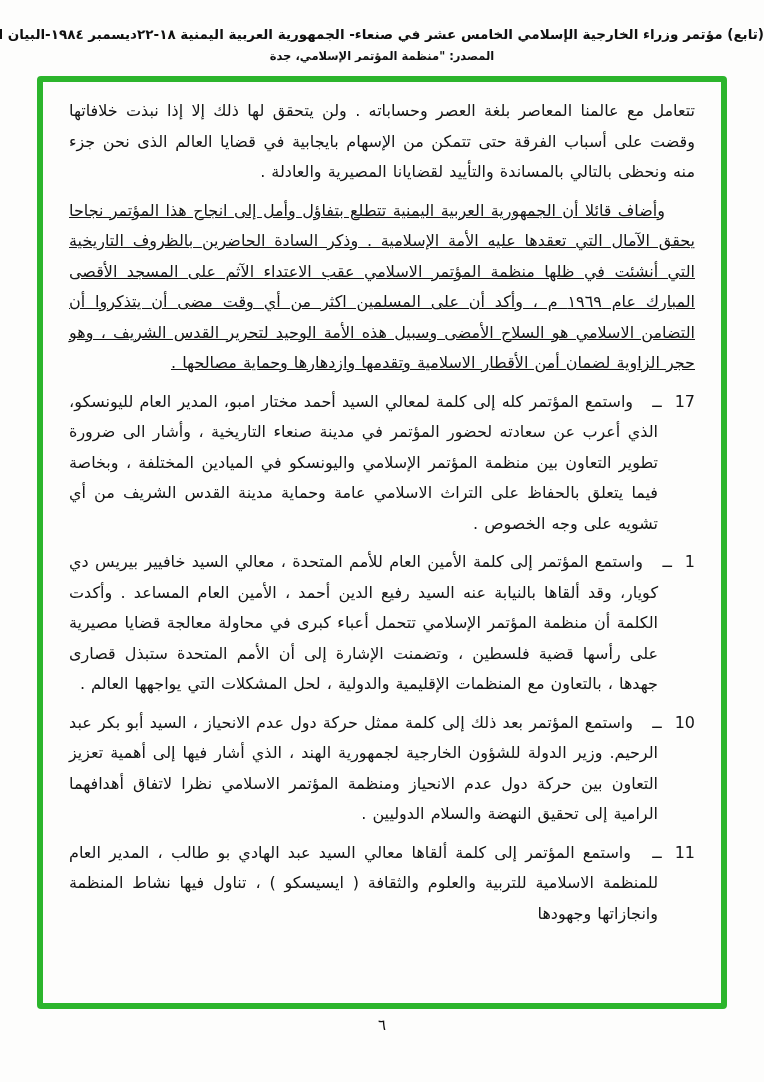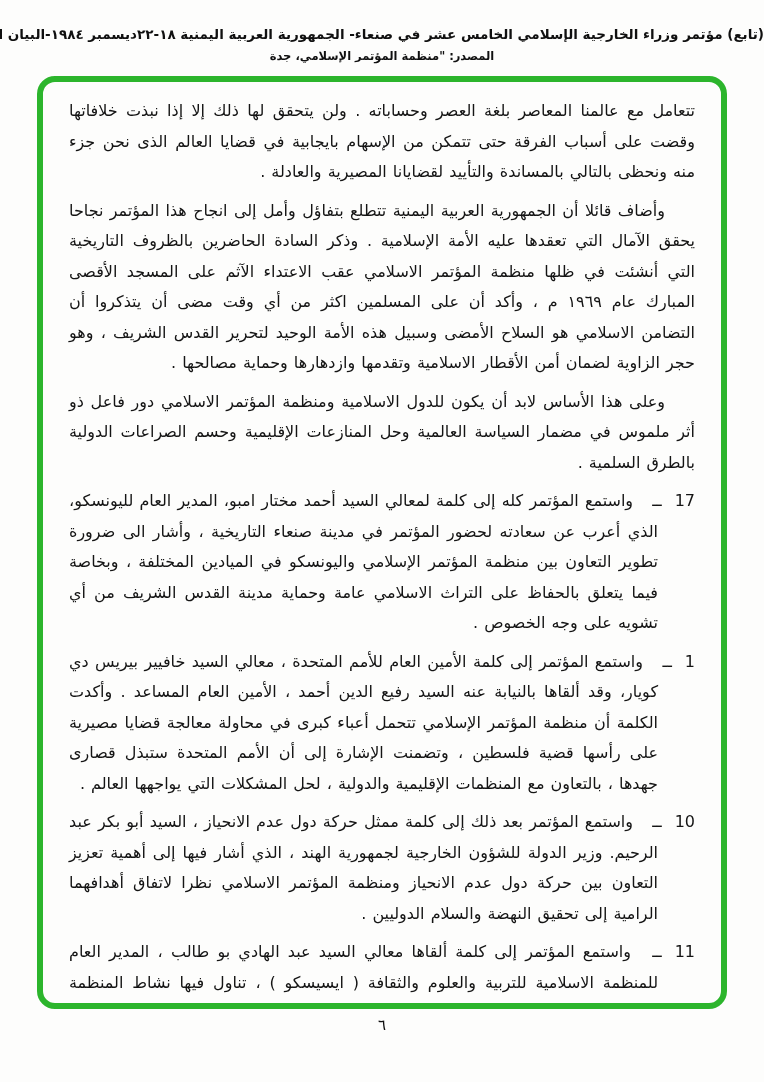--- a/index.html
+++ b/index.html
@@ -28,35 +28,35 @@
     letter-spacing: -0.3px;
   }
   .header .line2 {
     font-size: 11.5px;
     margin-top: 7px;
   }
   .frame {
     width: 690px; height: 933px;
     margin: 13px auto 0 auto;
     border: 6px solid #d946ef;
-    border-radius: 18px;
+    border-radius: 4px;
     background: #fdfdfc;
     padding: 14px 26px 10px 26px;
     direction: rtl;
     overflow: hidden;
   }
   .para {
     font-size: 16px;
     line-height: 30.5px;
     text-align: justify;
     color: #141414;
     margin-bottom: 8px;
     word-spacing: 1px;
   }
-  .para.indent { text-indent: 30px; }
+  .para.indent { text-indent: 30px; text-decoration: underline; }
   .para.numbered {
     padding-right: 37px;
     text-indent: -37px;
   }
   .pnum { letter-spacing: 1px; }
   .psep { margin: 0 13px; }
   .footer {
     text-align: center;
     margin-top: 7px;
     font-size: 15px;
@@ -72,21 +72,20 @@
     <div class="line1">(تابع) مؤتمر وزراء الخارجية الإسلامي الخامس عشر في صنعاء- الجمهورية العربية اليمنية ١٨-٢٢ديسمبر ١٩٨٤-البيان الختامي</div>
     <div class="line2">المصدر: "منظمة المؤتمر الإسلامي، جدة</div>
   </div>
 
   <div class="frame" style="border-color: rgb(44, 181, 44);">
 
     <p class="para">تتعامل مع عالمنا المعاصر بلغة العصر وحساباته . ولن يتحقق لها ذلك إلا إذا نبذت خلافاتها وقضت على أسباب الفرقة حتى تتمكن من الإسهام بايجابية في قضايا العالم الذى نحن جزء منه ونحظى بالتالي بالمساندة والتأييد لقضايانا المصيرية والعادلة .</p>
 
     <p class="para indent">وأضاف قائلا أن الجمهورية العربية اليمنية تتطلع بتفاؤل وأمل إلى انجاح هذا المؤتمر نجاحا يحقق الآمال التي تعقدها عليه الأمة الإسلامية . وذكر السادة الحاضرين بالظروف التاريخية التي أنشئت في ظلها منظمة المؤتمر الاسلامي عقب الاعتداء الآثم على المسجد الأقصى المبارك عام ١٩٦٩ م ، وأكد أن على المسلمين اكثر من أي وقت مضى أن يتذكروا أن التضامن الاسلامي هو السلاح الأمضى وسبيل هذه الأمة الوحيد لتحرير القدس الشريف ، وهو حجر الزاوية لضمان أمن الأقطار الاسلامية وتقدمها وازدهارها وحماية مصالحها .</p>
 
-    <p class="para indent">وعلى هذا الأساس لابد أن يكون للدول الاسلامية ومنظمة المؤتمر الاسلامي دور فاعل ذو أثر ملموس في مضمار السياسة العالمية وحل المنازعات الإقليمية وحسم الصراعات الدولية بالطرق السلمية .</p>
 
     <p class="para numbered">
       <span class="pnum">17</span><span class="psep">ــ</span>
       <span class="ptext">واستمع المؤتمر كله إلى كلمة لمعالي السيد أحمد مختار امبو، المدير العام لليونسكو، الذي أعرب عن سعادته لحضور المؤتمر في مدينة صنعاء التاريخية ، وأشار الى ضرورة تطوير التعاون بين منظمة المؤتمر الإسلامي واليونسكو في الميادين المختلفة ، وبخاصة فيما يتعلق بالحفاظ على التراث الاسلامي عامة وحماية مدينة القدس الشريف من أي تشويه على وجه الخصوص .</span>
     </p>
 
     <p class="para numbered">
       <span class="pnum">1</span><span class="psep">ــ</span>
       <span class="ptext">واستمع المؤتمر إلى كلمة الأمين العام للأمم المتحدة ، معالي السيد خافيير بيريس دي كويار، وقد ألقاها بالنيابة عنه السيد رفيع الدين أحمد ، الأمين العام المساعد . وأكدت الكلمة أن منظمة المؤتمر الإسلامي تتحمل أعباء كبرى في محاولة معالجة قضايا مصيرية على رأسها قضية فلسطين ، وتضمنت الإشارة إلى أن الأمم المتحدة ستبذل قصارى جهدها ، بالتعاون مع المنظمات الإقليمية والدولية ، لحل المشكلات التي يواجهها العالم .</span>
     </p>

